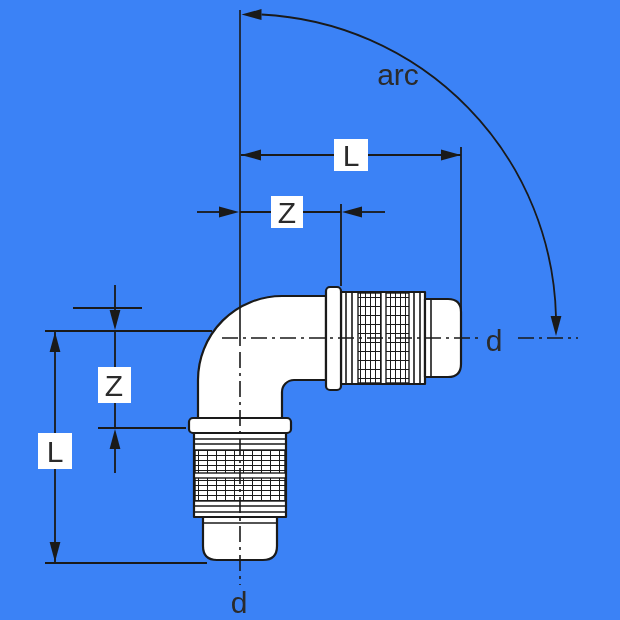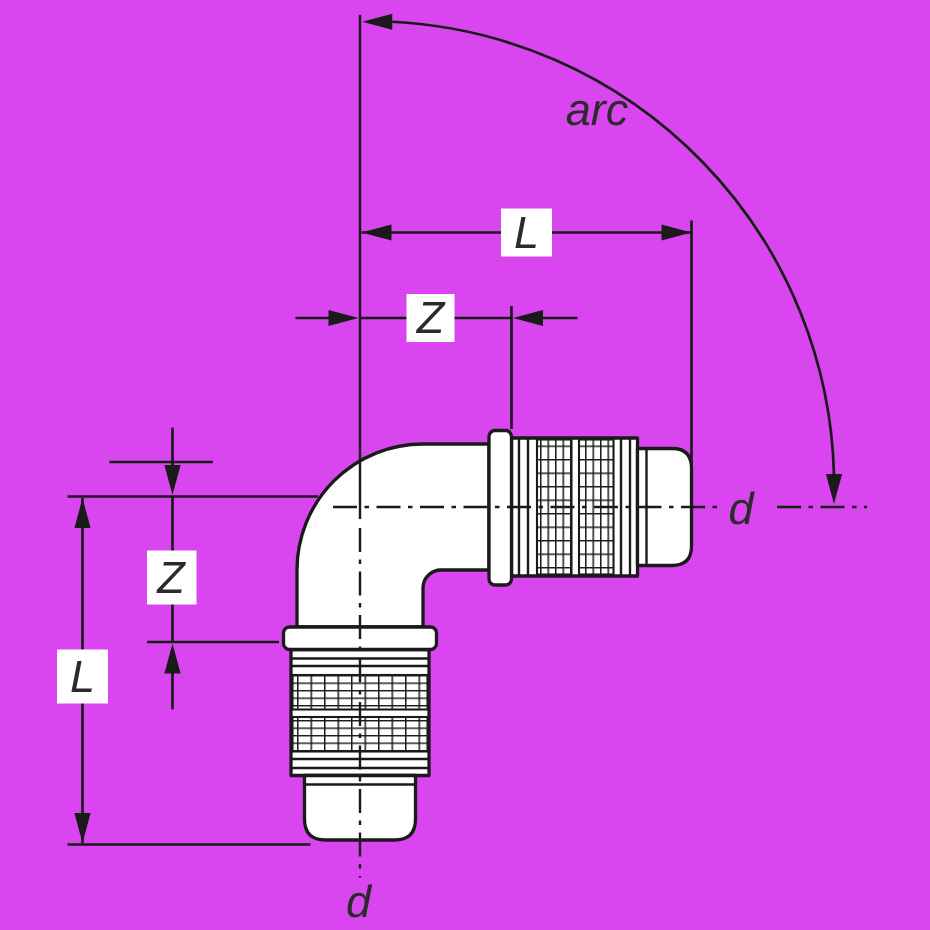--- a/index.html
+++ b/index.html
@@ -4,23 +4,22 @@
 <style>
   html, body {
     margin: 0;
     padding: 0;
     background: #ffffff;
   }
   .stage {
     position: relative;
     width: 620px;
     height: 620px;
-    background: #d946ef;
+    background: #3b82f6;
     overflow: hidden;
-    font-style: italic;
   }
   svg { display: block; }
   .part {
     fill: #ffffff;
     stroke: #1a1a1a;
     stroke-width: 2.2;
     stroke-linejoin: round;
   }
   .detail {
     fill: none;

